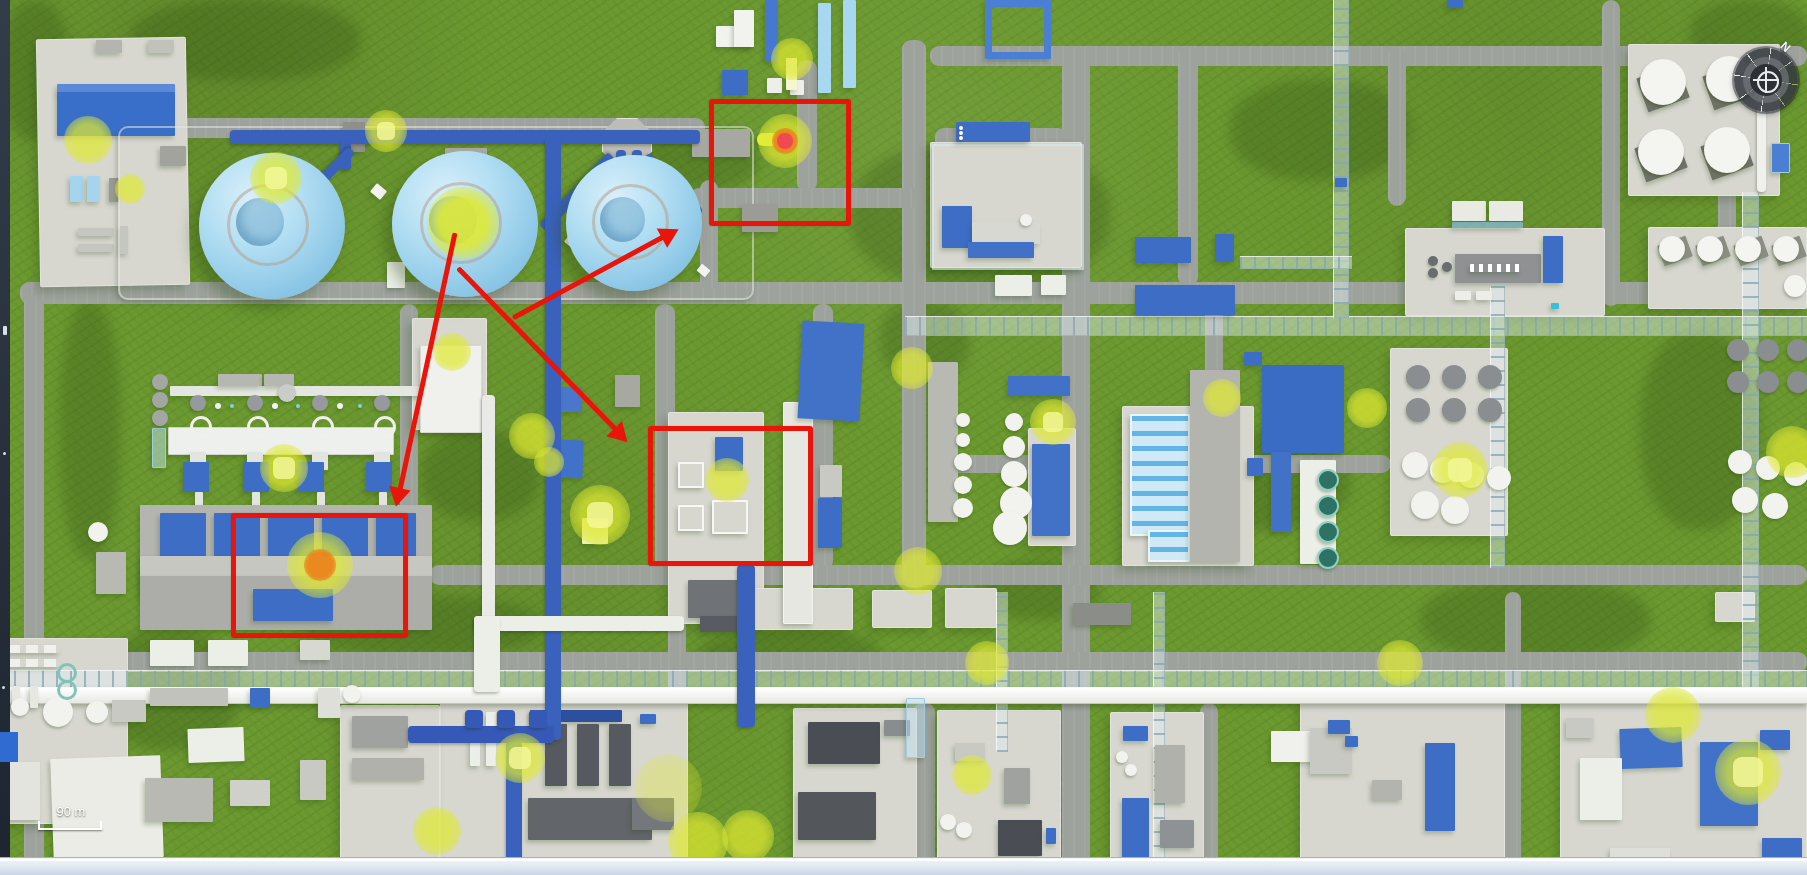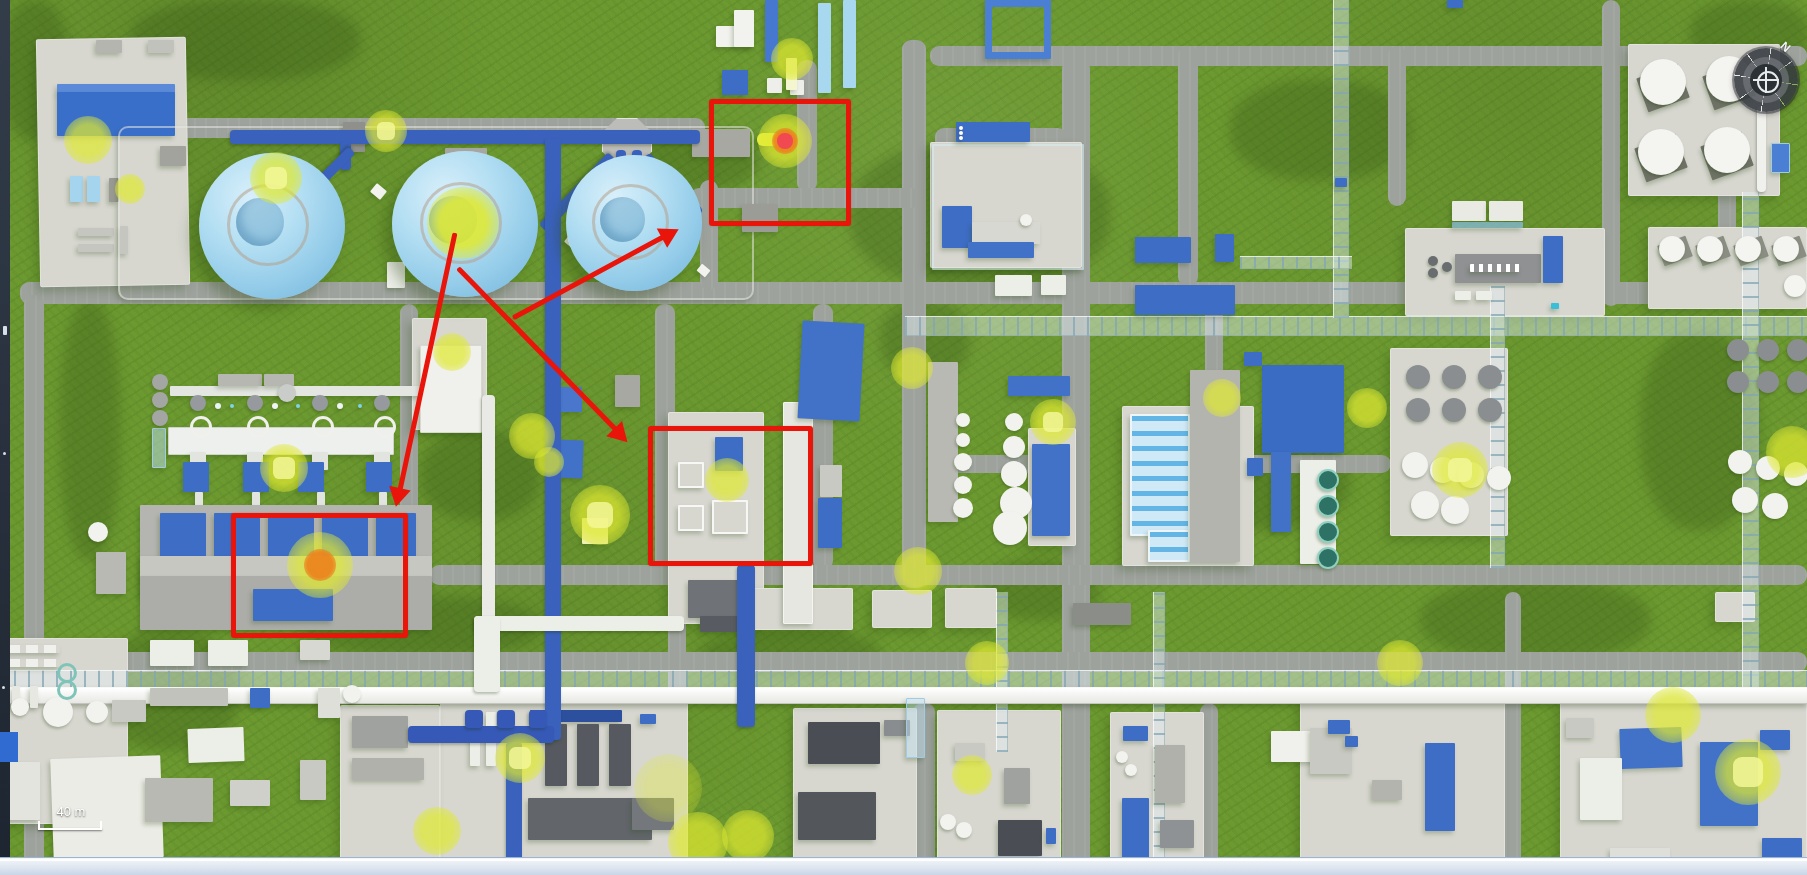--- a/index.html
+++ b/index.html
@@ -515,19 +515,19 @@
     <div class="c-inner"></div>
     <div class="c-glyph">
       <div class="g-ring"></div>
         <div class="g-h"></div>
         <div class="g-v"></div>
     </div>
     <div class="c-n">N</div>
   </div>
 
   <div class="abs scalebar">
-    <div class="sb-label">40 m</div>
+    <div class="sb-label">90 m</div>
     <div class="sb-line">
         <i class="t1"></i>
         <i class="t2"></i>
       </div>
   </div>
 </div>
 
 </body></html>

